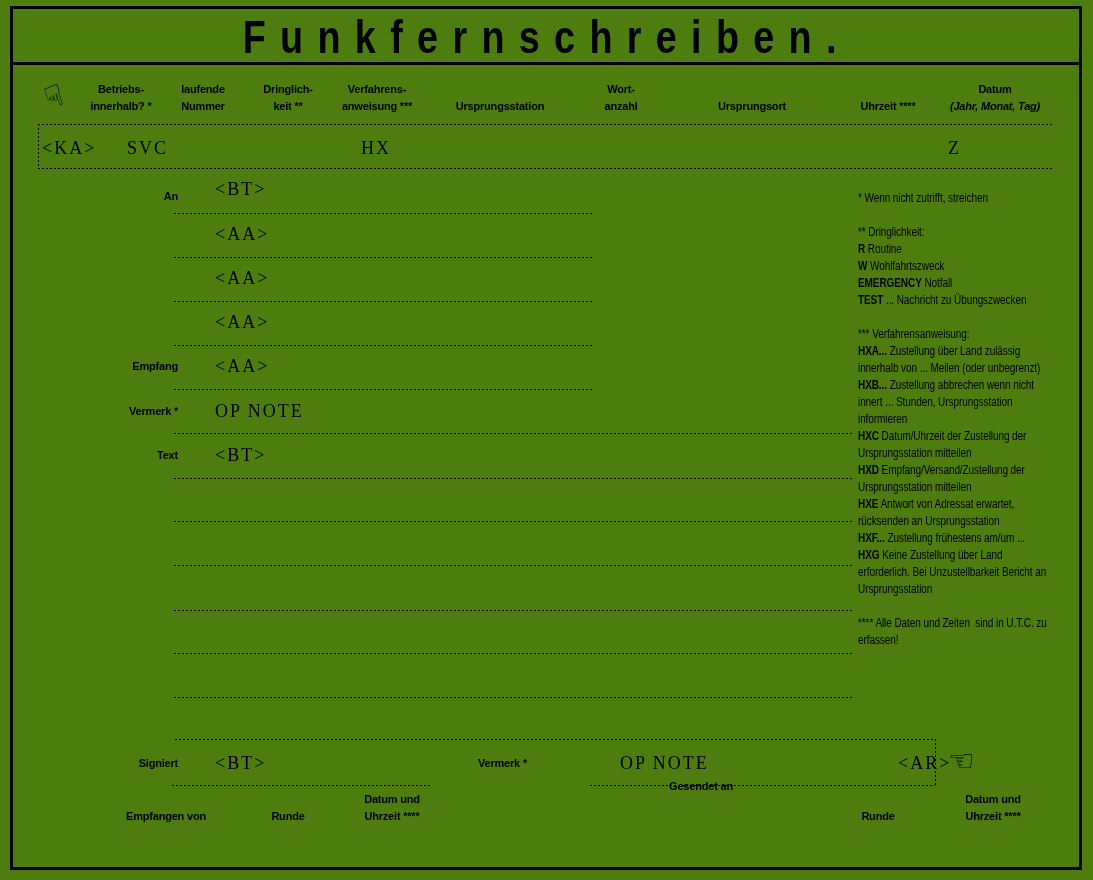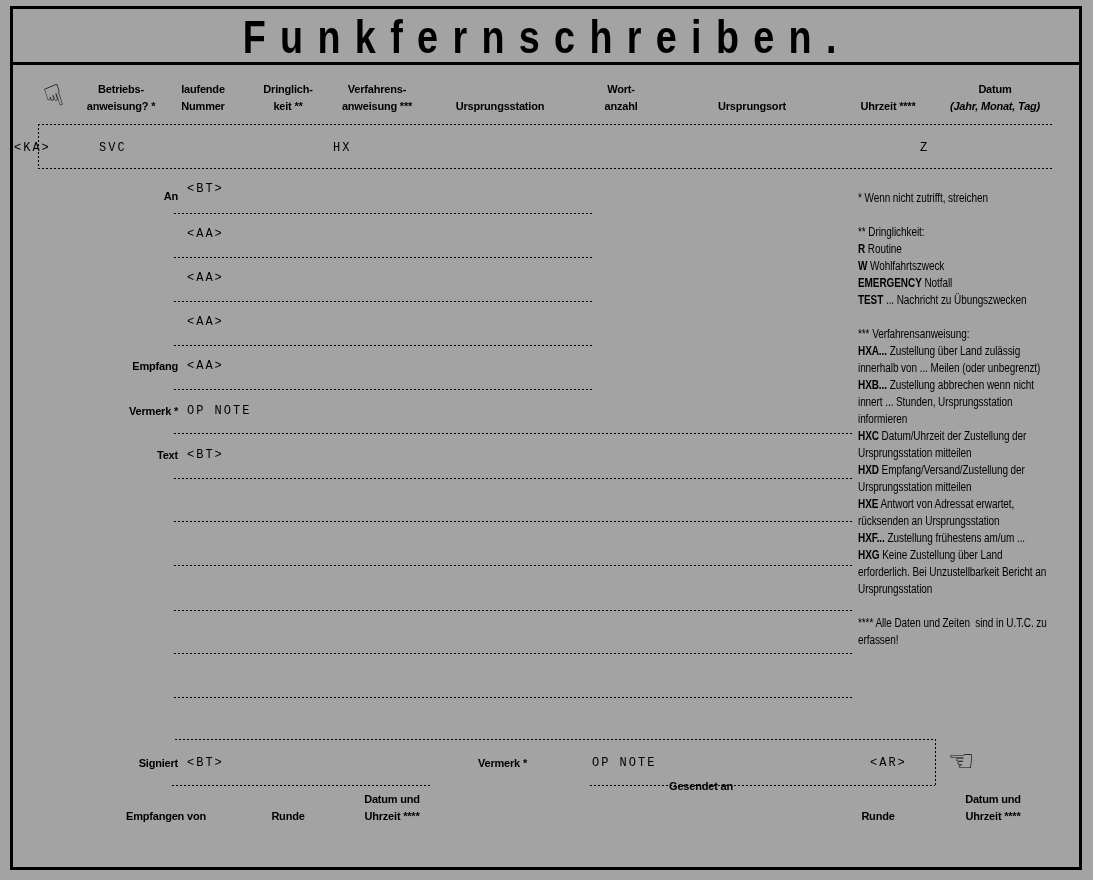--- a/index.html
+++ b/index.html
@@ -1,29 +1,29 @@
 <!DOCTYPE html>
 <html><head>
 <meta charset="utf-8">
 <style>
   html,body{margin:0;padding:0;background:#e8e8e8;}
-  .page{position:relative;width:1093px;height:880px;background:#a3a3a3;overflow:hidden;
+  .page{position:relative;width:1093px;height:880px;background:#4d7c0f;overflow:hidden;
         font-family:"Liberation Sans","DejaVu Sans",sans-serif;color:#000;}
   .frame{position:absolute;left:10px;top:6px;width:1072px;height:864px;
          border:3px solid #000;box-sizing:border-box;}
   .title-divider{position:absolute;left:13px;top:62px;width:1066px;height:3px;background:#000;}
   .title-wrap{position:absolute;left:0;top:10px;width:1093px;text-align:center;}
   .title{display:inline-block;font-size:46px;font-weight:bold;letter-spacing:0.38em;
          transform:scaleX(0.82);transform-origin:center;white-space:nowrap;}
   .lbl{position:absolute;font-weight:bold;font-size:11px;line-height:17px;letter-spacing:-0.2px;}
   .c{text-align:center;}
   .r{text-align:right;}
   .it{font-style:italic;font-weight:bold;}
-  .mono{position:absolute;font-family:Liberation Mono, monospace;
-        font-size:12px;letter-spacing:2px;white-space:pre;line-height:16px;}
+  .mono{position:absolute;font-family:Liberation Serif, serif;
+        font-size:18px;letter-spacing:2px;white-space:pre;line-height:16px;margin-left:28px;}
   .hline{position:absolute;height:1px;
          background:repeating-linear-gradient(90deg,#000 0,#000 2px,transparent 2px,transparent 4px);}
   .vline{position:absolute;width:1px;
          background:repeating-linear-gradient(180deg,#000 0,#000 2px,transparent 2px,transparent 4px);}
   .hand{position:absolute;font-family:"DejaVu Sans",sans-serif;font-size:30px;line-height:30px;}
   .notes{position:absolute;left:858px;top:190px;width:274px;transform:scaleX(0.8);
          transform-origin:left top;font-size:12.5px;line-height:17px;}
   .note-sec{margin-bottom:17px;}
   .note-line{white-space:pre;letter-spacing:-0.1px;}
   .note-line b{font-weight:bold;}
@@ -36,21 +36,21 @@
 
   <div class="title-wrap">
     <span class="title">Funkfernschreiben.</span>
   </div>
   <div class="title-divider"></div>
 
   <div class="hand" style="left:45px;top:82px;transform:rotate(-18deg);">☟</div>
 
   <div class="lbl c" style="left:66px;top:81px;width:110px;">
     <div>Betriebs-</div>
-    <div>anweisung? *</div>
+    <div>innerhalb? *</div>
   </div>
   <div class="lbl c" style="left:158px;top:81px;width:90px;">
     <div>laufende</div>
     <div>Nummer</div>
   </div>
   <div class="lbl c" style="left:243px;top:81px;width:90px;">
     <div>Dringlich-</div>
     <div>keit **</div>
   </div>
   <div class="lbl c" style="left:322px;top:81px;width:110px;">

